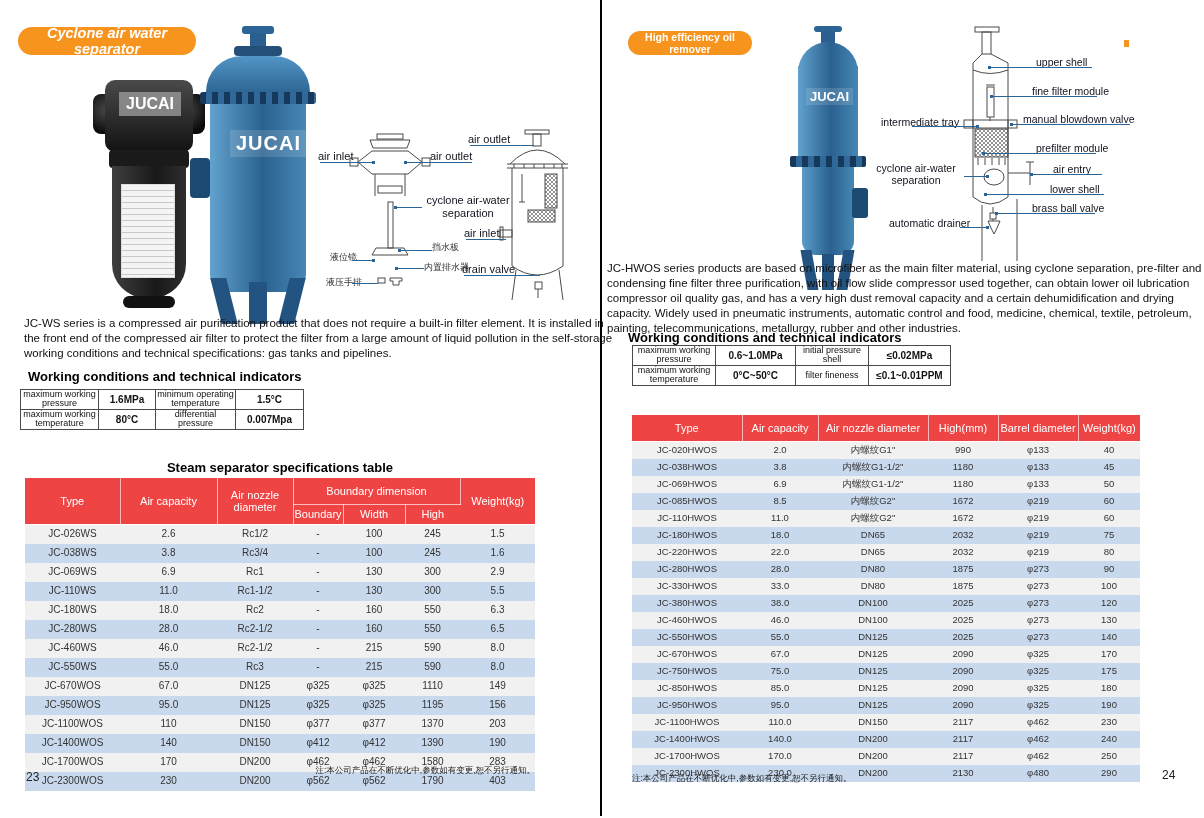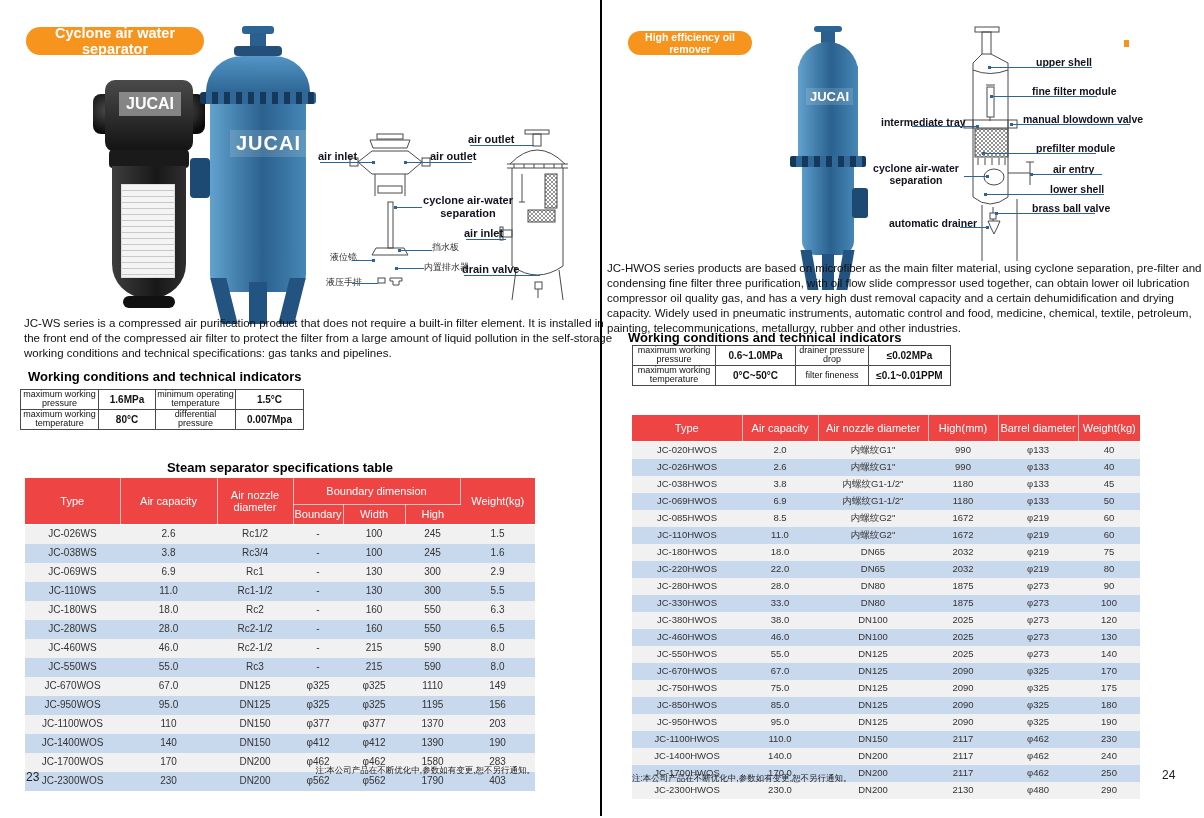--- a/index.html
+++ b/index.html
@@ -1,21 +1,21 @@
 <!DOCTYPE html>
 <html><head>
 <meta charset="utf-8">
 <style>
   html,body{margin:0;padding:0;background:#888;}
   .sheet{position:relative;width:1204px;height:818px;background:#fff;overflow:hidden;
          font-family:"Liberation Sans","DejaVu Sans",sans-serif;}
   
   .badge{position:absolute;background:#F7941E;color:#fff;font-weight:bold;border-radius:15px;
          display:flex;align-items:center;justify-content:center;text-align:center;}
-  .badge-l{left:26px;top:27px;width:178px;height:28px;font-size:14.5px;}
+  .badge-l{left:18px;top:27px;width:178px;height:28px;font-size:14.5px;font-style:italic;}
   .badge-r{left:628px;top:31px;width:124px;height:24px;font-size:10.5px;}
   
   .intro{position:absolute;font-size:11.5px;line-height:1.3;color:#111;}
   .sec-head{position:absolute;font-size:13px;font-weight:bold;color:#000;}
   .tbl-title{position:absolute;font-size:13px;font-weight:bold;color:#000;text-align:center;}
   .note{position:absolute;font-size:8.5px;color:#222;}
   .pagenum{position:absolute;font-size:12px;color:#222;}
   .divider{position:absolute;left:600px;top:0;width:2px;height:816px;background:#000;}
   
   .cond{position:absolute;border-collapse:collapse;table-layout:fixed;background:#fff;}
@@ -27,21 +27,21 @@
   .spec{position:absolute;border-collapse:collapse;table-layout:fixed;}
   .spec th{background:#ef4444;color:#fff;font-weight:normal;font-size:11px;
            border-right:1px solid rgba(255,255,255,.65);border-bottom:1px solid rgba(255,255,255,.65);}
   .spec th:last-child{border-right:none;}
   .spec tbody td{font-size:10px;color:#333;text-align:center;height:17px;line-height:1.05;overflow:hidden;}
   .spec tbody tr:nth-child(odd){background:#F1F1F1;}
   .spec tbody tr:nth-child(even){background:#C9D9ED;}
   .spec-r tbody td{font-size:9.5px;height:15px;}
   .hrow1{height:26px;} .hrow2{height:20px;} .spec-r .hrow1{height:26px;}
   
-  .dlabel{position:absolute;font-size:11px;font-weight:bold;color:#12121f;white-space:nowrap;line-height:1.15;}
+  .dlabel{position:absolute;font-size:11px;font-weight:normal;color:#12121f;white-space:nowrap;line-height:1.15;}
   .dlabel-c{white-space:normal;text-align:center;}
   .dlabel-cn{position:absolute;font-size:9px;color:#333;white-space:nowrap;}
   .ld{position:absolute;height:1px;background:#2B6496;}
   .dot{position:absolute;width:3px;height:3px;background:#2B6496;}
   .odot{position:absolute;left:1124px;top:40px;width:5px;height:7px;background:#F7941E;}
   
   .photo{position:absolute;}
   .bf-port{position:absolute;width:34px;height:40px;border-radius:8px;
            background:radial-gradient(circle at 40% 40%,#4a4a4a,#0a0a0a 75%);}
   .bf-head{position:absolute;left:12px;top:0;width:88px;height:72px;border-radius:10px;
@@ -471,21 +471,21 @@
     <colgroup>
         <col style="width:83px">
         <col style="width:80px">
         <col style="width:73px">
         <col style="width:82px">
       </colgroup>
     <tbody>
         <tr>
           <td>maximum working pressure</td>
           <td>0.6~1.0MPa</td>
-          <td>drainer pressure drop</td>
+          <td>initial pressure shell</td>
           <td>≤0.02MPa</td>
         </tr>
         <tr>
           <td>maximum working temperature</td>
           <td>0°C~50°C</td>
           <td>filter fineness</td>
           <td>≤0.1~0.01PPM</td>
         </tr>
       </tbody>
   </table>
@@ -513,28 +513,20 @@
     <tbody>
         <tr>
           <td>JC-020HWOS</td>
           <td>2.0</td>
           <td>内螺纹G1"</td>
           <td>990</td>
           <td>φ133</td>
           <td>40</td>
         </tr>
         <tr>
-          <td>JC-026HWOS</td>
-          <td>2.6</td>
-          <td>内螺纹G1"</td>
-          <td>990</td>
-          <td>φ133</td>
-          <td>40</td>
-        </tr>
-        <tr>
           <td>JC-038HWOS</td>
           <td>3.8</td>
           <td>内螺纹G1-1/2"</td>
           <td>1180</td>
           <td>φ133</td>
           <td>45</td>
         </tr>
         <tr>
           <td>JC-069HWOS</td>
           <td>6.9</td>

